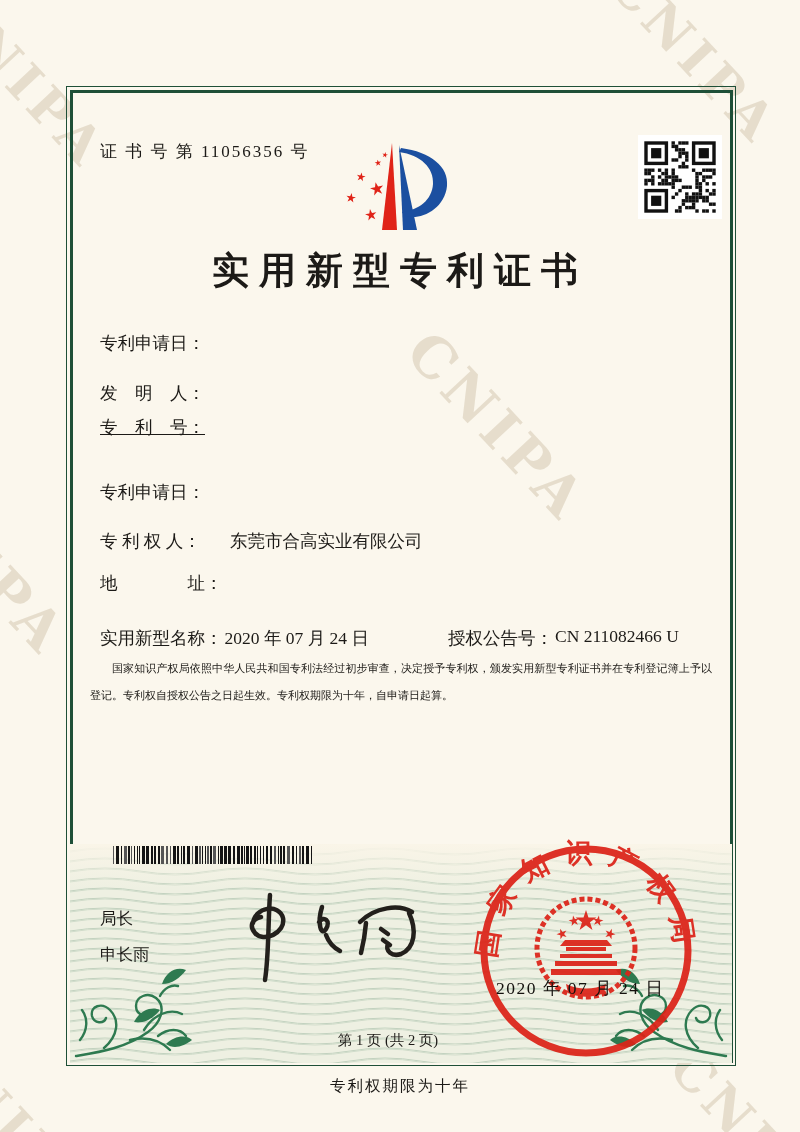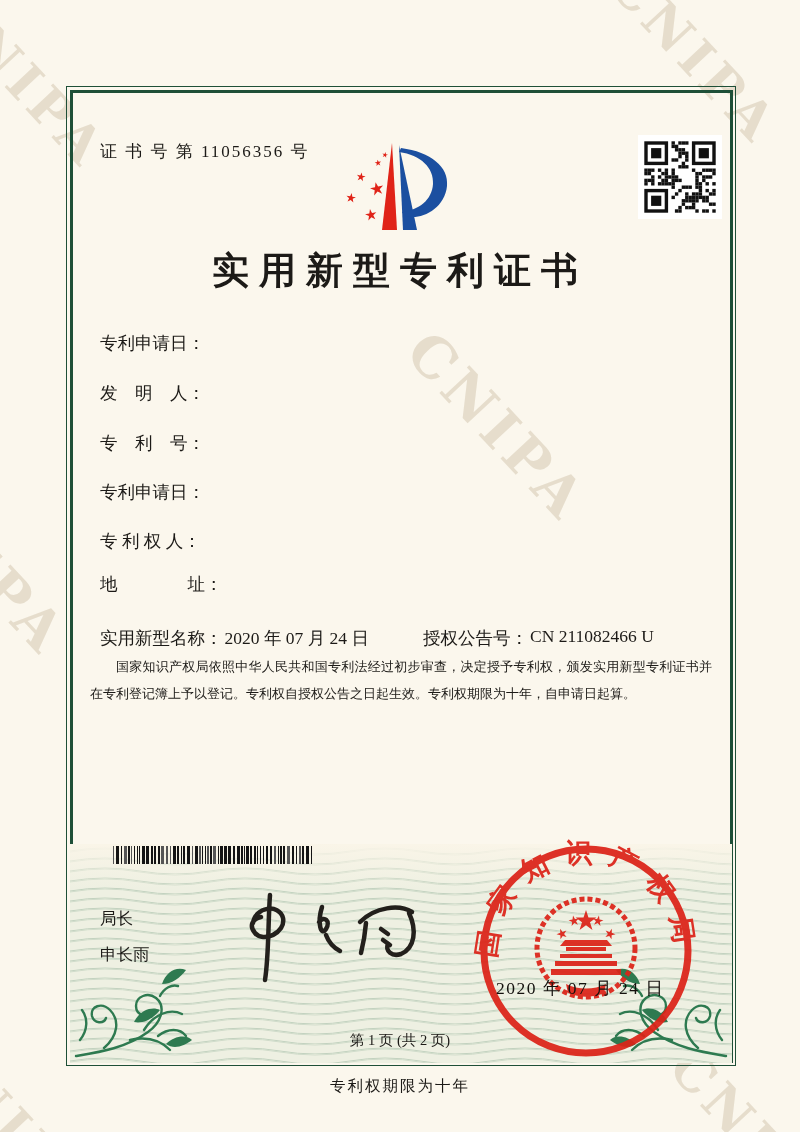--- a/index.html
+++ b/index.html
@@ -14,35 +14,35 @@
   .frame{position:absolute;left:66px;top:86px;width:668px;height:978px;
          border:1.5px solid #1e4f37;}
   .frame-inner{position:absolute;inset:2.5px;border:3px solid #1e4f37;}
   .cert-no{position:absolute;left:100px;top:140px;font-size:17px;letter-spacing:2px;}
   .title{position:absolute;left:0;top:246px;width:100%;text-align:center;
          font-size:37px;font-weight:600;letter-spacing:10px;}
   .row{position:absolute;left:100px;width:560px;display:flex;font-size:17.5px;line-height:25px;}
   .row .lbl{flex:0 0 130px;}
   .row .val{flex:1;white-space:pre-line;}
   .grant-group{position:absolute;font-size:17.5px;display:flex;}
-  .paras{position:absolute;left:90px;top:655px;width:622px;font-size:13px;
-         line-height:26.5px;text-align:justify;font-family:Liberation Mono, monospace;}
+  .paras{position:absolute;left:90px;top:655px;width:622px;font-size:11px;
+         line-height:26.5px;text-align:justify;}
   .paras p{margin:0;text-indent:2em;}
   .barcode{position:absolute;left:113px;top:846px;width:208px;height:18px;font-size:0;}
   .barcode span{display:inline-block;height:100%;}
   .sig-title{position:absolute;left:100px;top:908px;font-size:16.5px;
              font-family:"Liberation Sans","DejaVu Sans",sans-serif;}
   .sig-name{position:absolute;left:100px;top:944px;font-size:16.5px;
             font-family:"Liberation Sans","DejaVu Sans",sans-serif;}
   .panel{position:absolute;left:70px;top:844px;width:662px;height:219px;}
   .panel-fade{position:absolute;left:0;top:0;width:100%;height:45px;
               background:linear-gradient(#faf5e8,rgba(250,245,232,0));}
   .seal-date{position:absolute;left:496px;top:976px;font-size:17.5px;letter-spacing:1.5px;
              color:#14110e;z-index:6;}
-  .page-info{position:absolute;left:66px;top:1031px;width:668px;text-align:center;font-size:14.5px;}
+  .page-info{position:absolute;left:54px;top:1031px;width:668px;text-align:center;font-size:14.5px;}
   .cont-note{position:absolute;left:0;top:1076px;width:100%;text-align:center;font-size:15.5px;letter-spacing:2px;}
   svg{display:block;}
 </style>
 </head>
 <body>
 
 <span class="wm" style="left:-30px;top:-22px;">CNIPA</span>
 <span class="wm" style="left:642px;top:-46px;">CNIPA</span>
 <span class="wm" style="left:442px;top:318px;font-size:56px;">CNIPA</span>
 <span class="wm" style="left:-78px;top:452px;font-size:56px;">CNIPA</span>
@@ -240,37 +240,38 @@
 </svg>
 
 <div class="title">实用新型专利证书</div>
 
 <div class="row" style="top:331px;">
   <span class="lbl">专利申请日：</span>
 </div>
 <div class="row" style="top:381px;">
   <span class="lbl">发　明　人：</span>
 </div>
-<div class="row" style="top:431px;">
+<div class="row" style="top:415px;text-decoration:underline;">
   <span class="lbl">专　利　号：</span>
 </div>
 <div class="row" style="top:480px;">
   <span class="lbl">专利申请日：</span>
 </div>
 <div class="row" style="top:529px;">
   <span class="lbl">专 利 权 人：</span>
-</div>
-<div class="row" style="top:572px;">
+  <span class="val">东莞市合高实业有限公司</span>
+</div>
+<div class="row" style="top:572px;font-family:Liberation Mono, monospace;">
   <span class="lbl">地　　　　址：</span>
 </div>
 <div class="grant-group" style="left:100px;top:626px;">
   <span>实用新型名称：</span>
   <span style="margin-left:2px;">2020 年 07 月 24 日</span>
 </div>
-<div class="grant-group" style="left:423px;top:626px;">
+<div class="grant-group" style="left:448px;top:626px;">
   <span>授权公告号：</span>
   <span style="margin-left:2px;">CN 211082466 U</span>
 </div>
 
 <div class="paras">
   <p>国家知识产权局依照中华人民共和国专利法经过初步审查，决定授予专利权，颁发实用新型专利证书并在专利登记簿上予以登记。专利权自授权公告之日起生效。专利权期限为十年，自申请日起算。</p>
 </div>
 
 <div class="barcode" id="barcode"><span style="width: 1px; background: rgb(85, 85, 85);"></span><span style="width: 2px;"></span><span style="width: 3px; background: rgb(20, 20, 20);"></span><span style="width: 2px;"></span><span style="width: 1px; background: rgb(20, 20, 20);"></span><span style="width: 2px;"></span><span style="width: 3px; background: rgb(85, 85, 85);"></span><span style="width: 1px;"></span><span style="width: 2px; background: rgb(20, 20, 20);"></span><span style="width: 1px;"></span><span style="width: 1px; background: rgb(85, 85, 85);"></span><span style="width: 2px;"></span><span style="width: 1px; background: rgb(20, 20, 20);"></span><span style="width: 2px;"></span><span style="width: 1px; background: rgb(20, 20, 20);"></span><span style="width: 1px;"></span><span style="width: 1px; background: rgb(20, 20, 20);"></span><span style="width: 2px;"></span><span style="width: 3px; background: rgb(20, 20, 20);"></span><span style="width: 1px;"></span><span style="width: 3px; background: rgb(20, 20, 20);"></span><span style="width: 2px;"></span><span style="width: 2px; background: rgb(20, 20, 20);"></span><span style="width: 1px;"></span><span style="width: 2px; background: rgb(20, 20, 20);"></span><span style="width: 2px;"></span><span style="width: 2px; background: rgb(20, 20, 20);"></span><span style="width: 1px;"></span><span style="width: 3px; background: rgb(85, 85, 85);"></span><span style="width: 2px;"></span><span style="width: 2px; background: rgb(85, 85, 85);"></span><span style="width: 2px;"></span><span style="width: 1px; background: rgb(85, 85, 85);"></span><span style="width: 2px;"></span><span style="width: 3px; background: rgb(20, 20, 20);"></span><span style="width: 1px;"></span><span style="width: 2px; background: rgb(20, 20, 20);"></span><span style="width: 2px;"></span><span style="width: 1px; background: rgb(20, 20, 20);"></span><span style="width: 1px;"></span><span style="width: 2px; background: rgb(20, 20, 20);"></span><span style="width: 2px;"></span><span style="width: 3px; background: rgb(20, 20, 20);"></span><span style="width: 2px;"></span><span style="width: 1px; background: rgb(85, 85, 85);"></span><span style="width: 2px;"></span><span style="width: 3px; background: rgb(20, 20, 20);"></span><span style="width: 1px;"></span><span style="width: 2px; background: rgb(85, 85, 85);"></span><span style="width: 1px;"></span><span style="width: 1px; background: rgb(20, 20, 20);"></span><span style="width: 2px;"></span><span style="width: 1px; background: rgb(20, 20, 20);"></span><span style="width: 1px;"></span><span style="width: 2px; background: rgb(85, 85, 85);"></span><span style="width: 1px;"></span><span style="width: 2px; background: rgb(20, 20, 20);"></span><span style="width: 1px;"></span><span style="width: 3px; background: rgb(85, 85, 85);"></span><span style="width: 2px;"></span><span style="width: 1px; background: rgb(20, 20, 20);"></span><span style="width: 1px;"></span><span style="width: 3px; background: rgb(20, 20, 20);"></span><span style="width: 1px;"></span><span style="width: 3px; background: rgb(20, 20, 20);"></span><span style="width: 1px;"></span><span style="width: 3px; background: rgb(20, 20, 20);"></span><span style="width: 2px;"></span><span style="width: 2px; background: rgb(20, 20, 20);"></span><span style="width: 2px;"></span><span style="width: 3px; background: rgb(20, 20, 20);"></span><span style="width: 1px;"></span><span style="width: 2px; background: rgb(20, 20, 20);"></span><span style="width: 1px;"></span><span style="width: 1px; background: rgb(20, 20, 20);"></span><span style="width: 1px;"></span><span style="width: 3px; background: rgb(20, 20, 20);"></span><span style="width: 1px;"></span><span style="width: 2px; background: rgb(20, 20, 20);"></span><span style="width: 2px;"></span><span style="width: 2px; background: rgb(20, 20, 20);"></span><span style="width: 1px;"></span><span style="width: 1px; background: rgb(20, 20, 20);"></span><span style="width: 2px;"></span><span style="width: 1px; background: rgb(20, 20, 20);"></span><span style="width: 2px;"></span><span style="width: 1px; background: rgb(20, 20, 20);"></span><span style="width: 2px;"></span><span style="width: 2px; background: rgb(20, 20, 20);"></span><span style="width: 2px;"></span><span style="width: 2px; background: rgb(20, 20, 20);"></span><span style="width: 2px;"></span><span style="width: 2px; background: rgb(85, 85, 85);"></span><span style="width: 2px;"></span><span style="width: 1px; background: rgb(20, 20, 20);"></span><span style="width: 1px;"></span><span style="width: 2px; background: rgb(20, 20, 20);"></span><span style="width: 1px;"></span><span style="width: 2px; background: rgb(20, 20, 20);"></span><span style="width: 2px;"></span><span style="width: 3px; background: rgb(85, 85, 85);"></span><span style="width: 2px;"></span><span style="width: 2px; background: rgb(20, 20, 20);"></span><span style="width: 2px;"></span><span style="width: 1px; background: rgb(20, 20, 20);"></span><span style="width: 2px;"></span><span style="width: 2px; background: rgb(85, 85, 85);"></span><span style="width: 1px;"></span><span style="width: 2px; background: rgb(20, 20, 20);"></span><span style="width: 2px;"></span><span style="width: 3px; background: rgb(20, 20, 20);"></span><span style="width: 2px;"></span><span style="width: 1px; background: rgb(20, 20, 20);"></span><span style="width: 1px;"></span></div>
 

